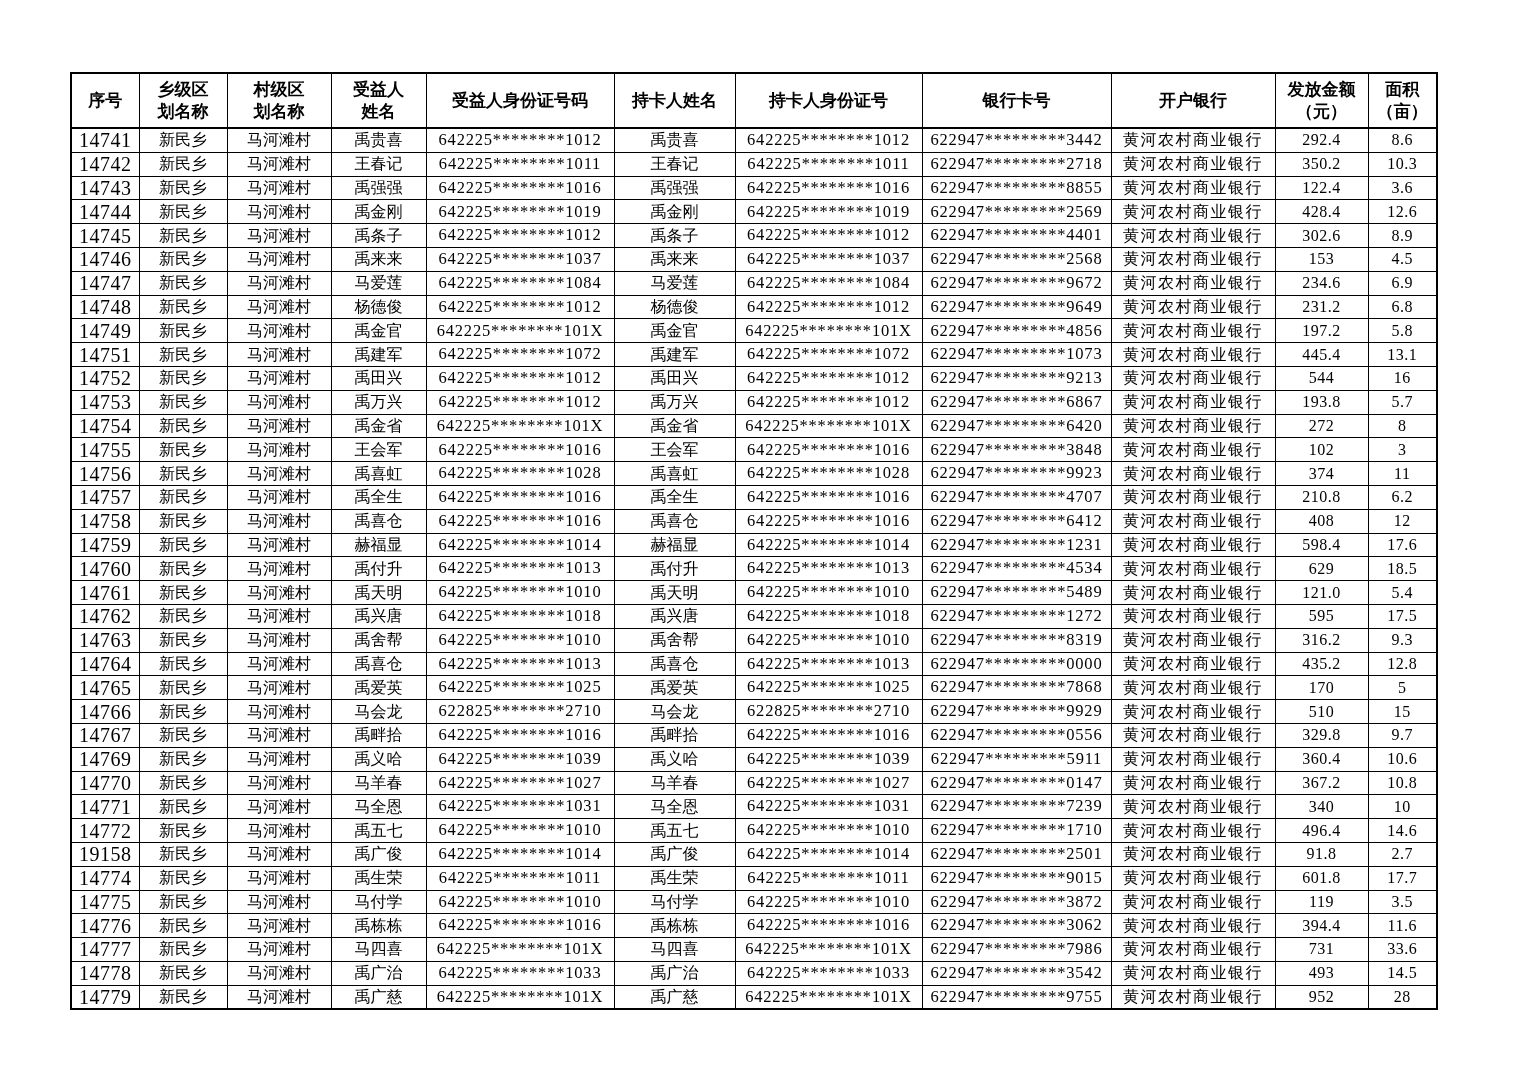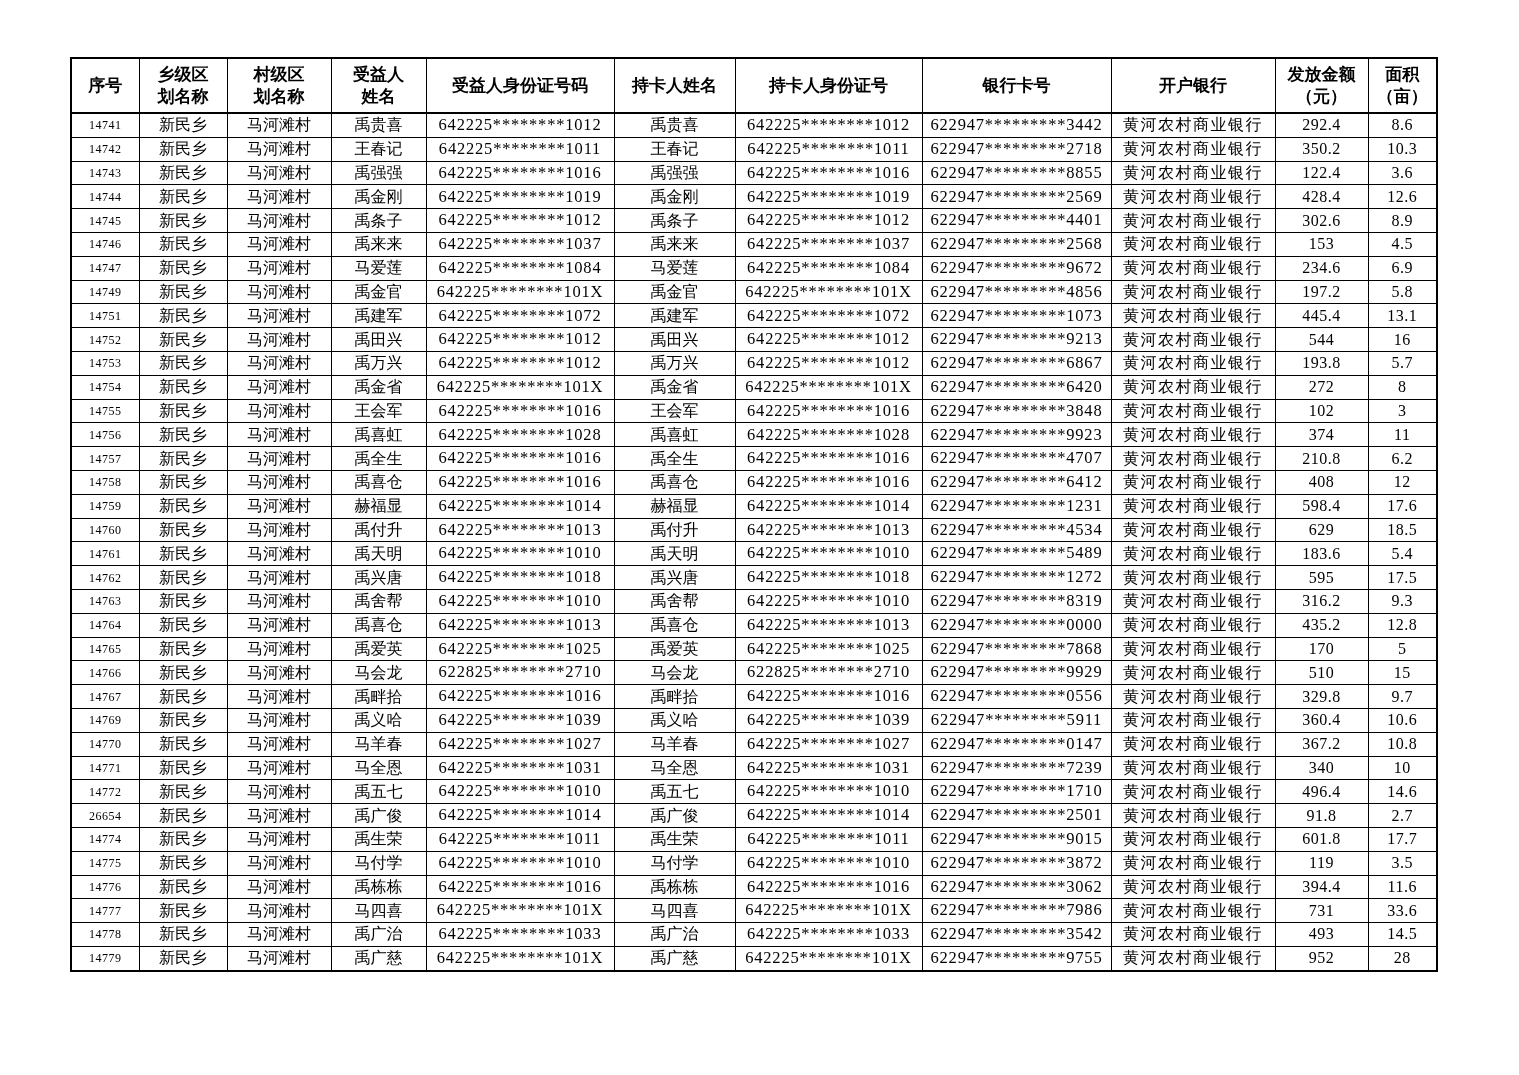--- a/index.html
+++ b/index.html
@@ -14,21 +14,21 @@
   }
   .page {
     position: relative;
     width: 1519px;
     height: 1075px;
     background: #ffffff;
   }
   table.roster {
     position: absolute;
     left: 70px;
-    top: 57px;
+    top: 72px;
     width: 1366px;
     border-collapse: collapse;
     table-layout: fixed;
     background: #ffffff;
   }
   table.roster, table.roster th, table.roster td {
     border: 1px solid #000000;
   }
   table.roster {
     border: 2px solid #000000;
@@ -47,21 +47,21 @@
     height: 22.8px;
     padding: 0;
     text-align: center;
     vertical-align: middle;
     font-size: 16px;
     line-height: 1;
     white-space: nowrap;
     overflow: hidden;
   }
   
-  table.roster tbody td.col-index   { font-size: 12px; letter-spacing: 0.5px; }
+  table.roster tbody td.col-index   { font-size: 20px; letter-spacing: 0.5px; }
   table.roster tbody td.col-beneficiary-id,
   table.roster tbody td.col-cardholder-id,
   table.roster tbody td.col-bank-card-number { font-size: 16.5px; letter-spacing: 0.8px; }
   table.roster tbody td.col-amount,
   table.roster tbody td.col-area    { font-size: 16px; letter-spacing: 0.5px; }
   table.roster tbody td.col-bank-name { letter-spacing: 1.5px; }
   
   col.c0  { width: 68px;  }
   col.c1  { width: 88px;  }
   col.c2  { width: 104px; }
@@ -193,20 +193,33 @@
           <td class="col-beneficiary-name">马爱莲</td>
           <td class="col-beneficiary-id">642225********1084</td>
           <td class="col-cardholder-name">马爱莲</td>
           <td class="col-cardholder-id">642225********1084</td>
           <td class="col-bank-card-number">622947*********9672</td>
           <td class="col-bank-name">黄河农村商业银行</td>
           <td class="col-amount">234.6</td>
           <td class="col-area">6.9</td>
         </tr>
         <tr>
+          <td class="col-index">14748</td>
+          <td class="col-township">新民乡</td>
+          <td class="col-village">马河滩村</td>
+          <td class="col-beneficiary-name">杨德俊</td>
+          <td class="col-beneficiary-id">642225********1012</td>
+          <td class="col-cardholder-name">杨德俊</td>
+          <td class="col-cardholder-id">642225********1012</td>
+          <td class="col-bank-card-number">622947*********9649</td>
+          <td class="col-bank-name">黄河农村商业银行</td>
+          <td class="col-amount">231.2</td>
+          <td class="col-area">6.8</td>
+        </tr>
+        <tr>
           <td class="col-index">14749</td>
           <td class="col-township">新民乡</td>
           <td class="col-village">马河滩村</td>
           <td class="col-beneficiary-name">禹金官</td>
           <td class="col-beneficiary-id">642225********101X</td>
           <td class="col-cardholder-name">禹金官</td>
           <td class="col-cardholder-id">642225********101X</td>
           <td class="col-bank-card-number">622947*********4856</td>
           <td class="col-bank-name">黄河农村商业银行</td>
           <td class="col-amount">197.2</td>
@@ -345,21 +358,21 @@
         <tr>
           <td class="col-index">14761</td>
           <td class="col-township">新民乡</td>
           <td class="col-village">马河滩村</td>
           <td class="col-beneficiary-name">禹天明</td>
           <td class="col-beneficiary-id">642225********1010</td>
           <td class="col-cardholder-name">禹天明</td>
           <td class="col-cardholder-id">642225********1010</td>
           <td class="col-bank-card-number">622947*********5489</td>
           <td class="col-bank-name">黄河农村商业银行</td>
-          <td class="col-amount">183.6</td>
+          <td class="col-amount">121.0</td>
           <td class="col-area">5.4</td>
         </tr>
         <tr>
           <td class="col-index">14762</td>
           <td class="col-township">新民乡</td>
           <td class="col-village">马河滩村</td>
           <td class="col-beneficiary-name">禹兴唐</td>
           <td class="col-beneficiary-id">642225********1018</td>
           <td class="col-cardholder-name">禹兴唐</td>
           <td class="col-cardholder-id">642225********1018</td>
@@ -479,21 +492,21 @@
           <td class="col-beneficiary-name">禹五七</td>
           <td class="col-beneficiary-id">642225********1010</td>
           <td class="col-cardholder-name">禹五七</td>
           <td class="col-cardholder-id">642225********1010</td>
           <td class="col-bank-card-number">622947*********1710</td>
           <td class="col-bank-name">黄河农村商业银行</td>
           <td class="col-amount">496.4</td>
           <td class="col-area">14.6</td>
         </tr>
         <tr>
-          <td class="col-index">26654</td>
+          <td class="col-index">19158</td>
           <td class="col-township">新民乡</td>
           <td class="col-village">马河滩村</td>
           <td class="col-beneficiary-name">禹广俊</td>
           <td class="col-beneficiary-id">642225********1014</td>
           <td class="col-cardholder-name">禹广俊</td>
           <td class="col-cardholder-id">642225********1014</td>
           <td class="col-bank-card-number">622947*********2501</td>
           <td class="col-bank-name">黄河农村商业银行</td>
           <td class="col-amount">91.8</td>
           <td class="col-area">2.7</td>

